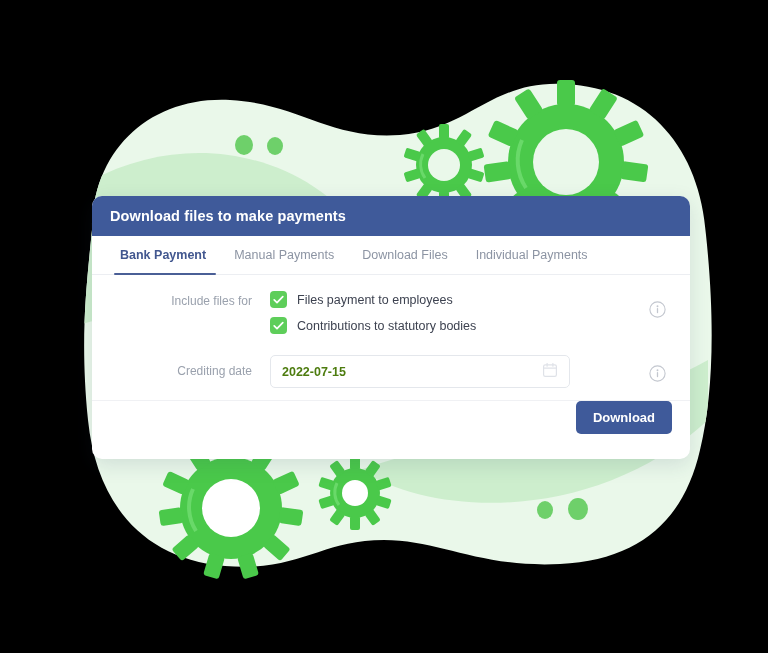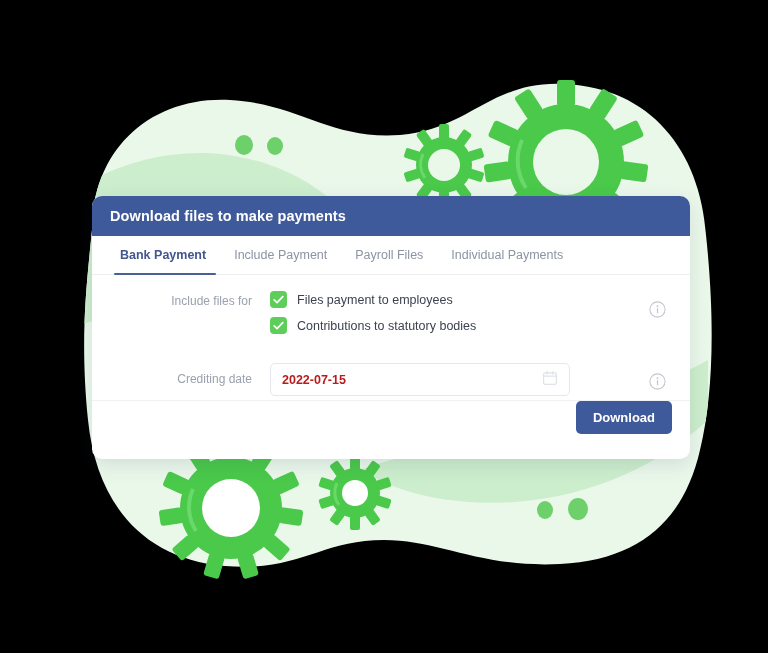--- a/index.html
+++ b/index.html
@@ -143,36 +143,36 @@
   .row-info {
     width: 30px;
     flex: 0 0 auto;
     display: flex;
     justify-content: center;
     align-items: flex-start;
     padding-top: 10px;
   }
   .info-icon { cursor: pointer; }
 
-  #date-row { margin-top: 20px; }
+  #date-row { margin-top: 12px; }
   .date-field {
     width: 300px;
     height: 33px;
     border: 1px solid #e4e7ec;
     border-radius: 5px;
     background: #ffffff;
     display: flex;
     align-items: center;
     padding: 0 11px;
     box-sizing: border-box;
   }
   .date-value {
     flex: 1 1 auto;
     font-size: 12.5px;
-    color: #b91c1c;
+    color: #4d7c0f;
     font-weight: bold;
   }
 
   #card-footer {
     flex: 0 0 auto;
     height: 58px;
     border-top: 1px solid #f0f1f4;
     display: flex;
     align-items: flex-start;
     justify-content: flex-end;
@@ -323,24 +323,24 @@
 
     <div id="card-header">
       <span class="title">Download files to make payments</span>
     </div>
 
     <div id="tabs">
       <div class="tab active">
         <span>Bank Payment</span>
       </div>
       <div class="tab">
-        <span>Include Payment</span>
+        <span>Manual Payments</span>
       </div>
       <div class="tab">
-        <span>Payroll Files</span>
+        <span>Download Files</span>
       </div>
       <div class="tab">
         <span>Individual Payments</span>
       </div>
     </div>
 
     <div id="card-body">
 
       <div class="form-row">
         <div class="row-label">Include files for</div>

